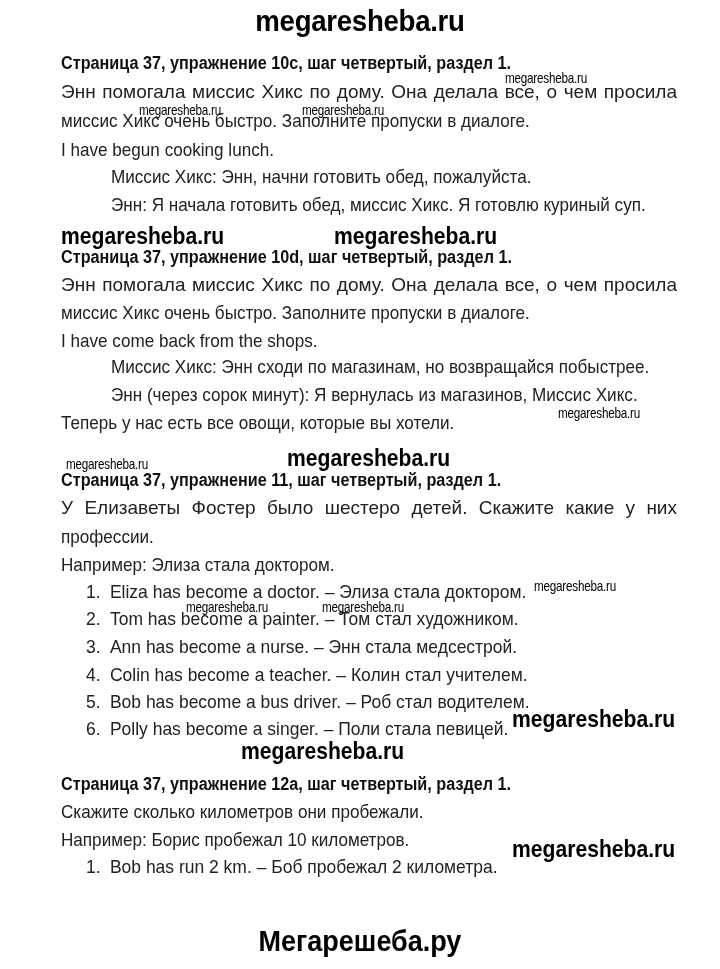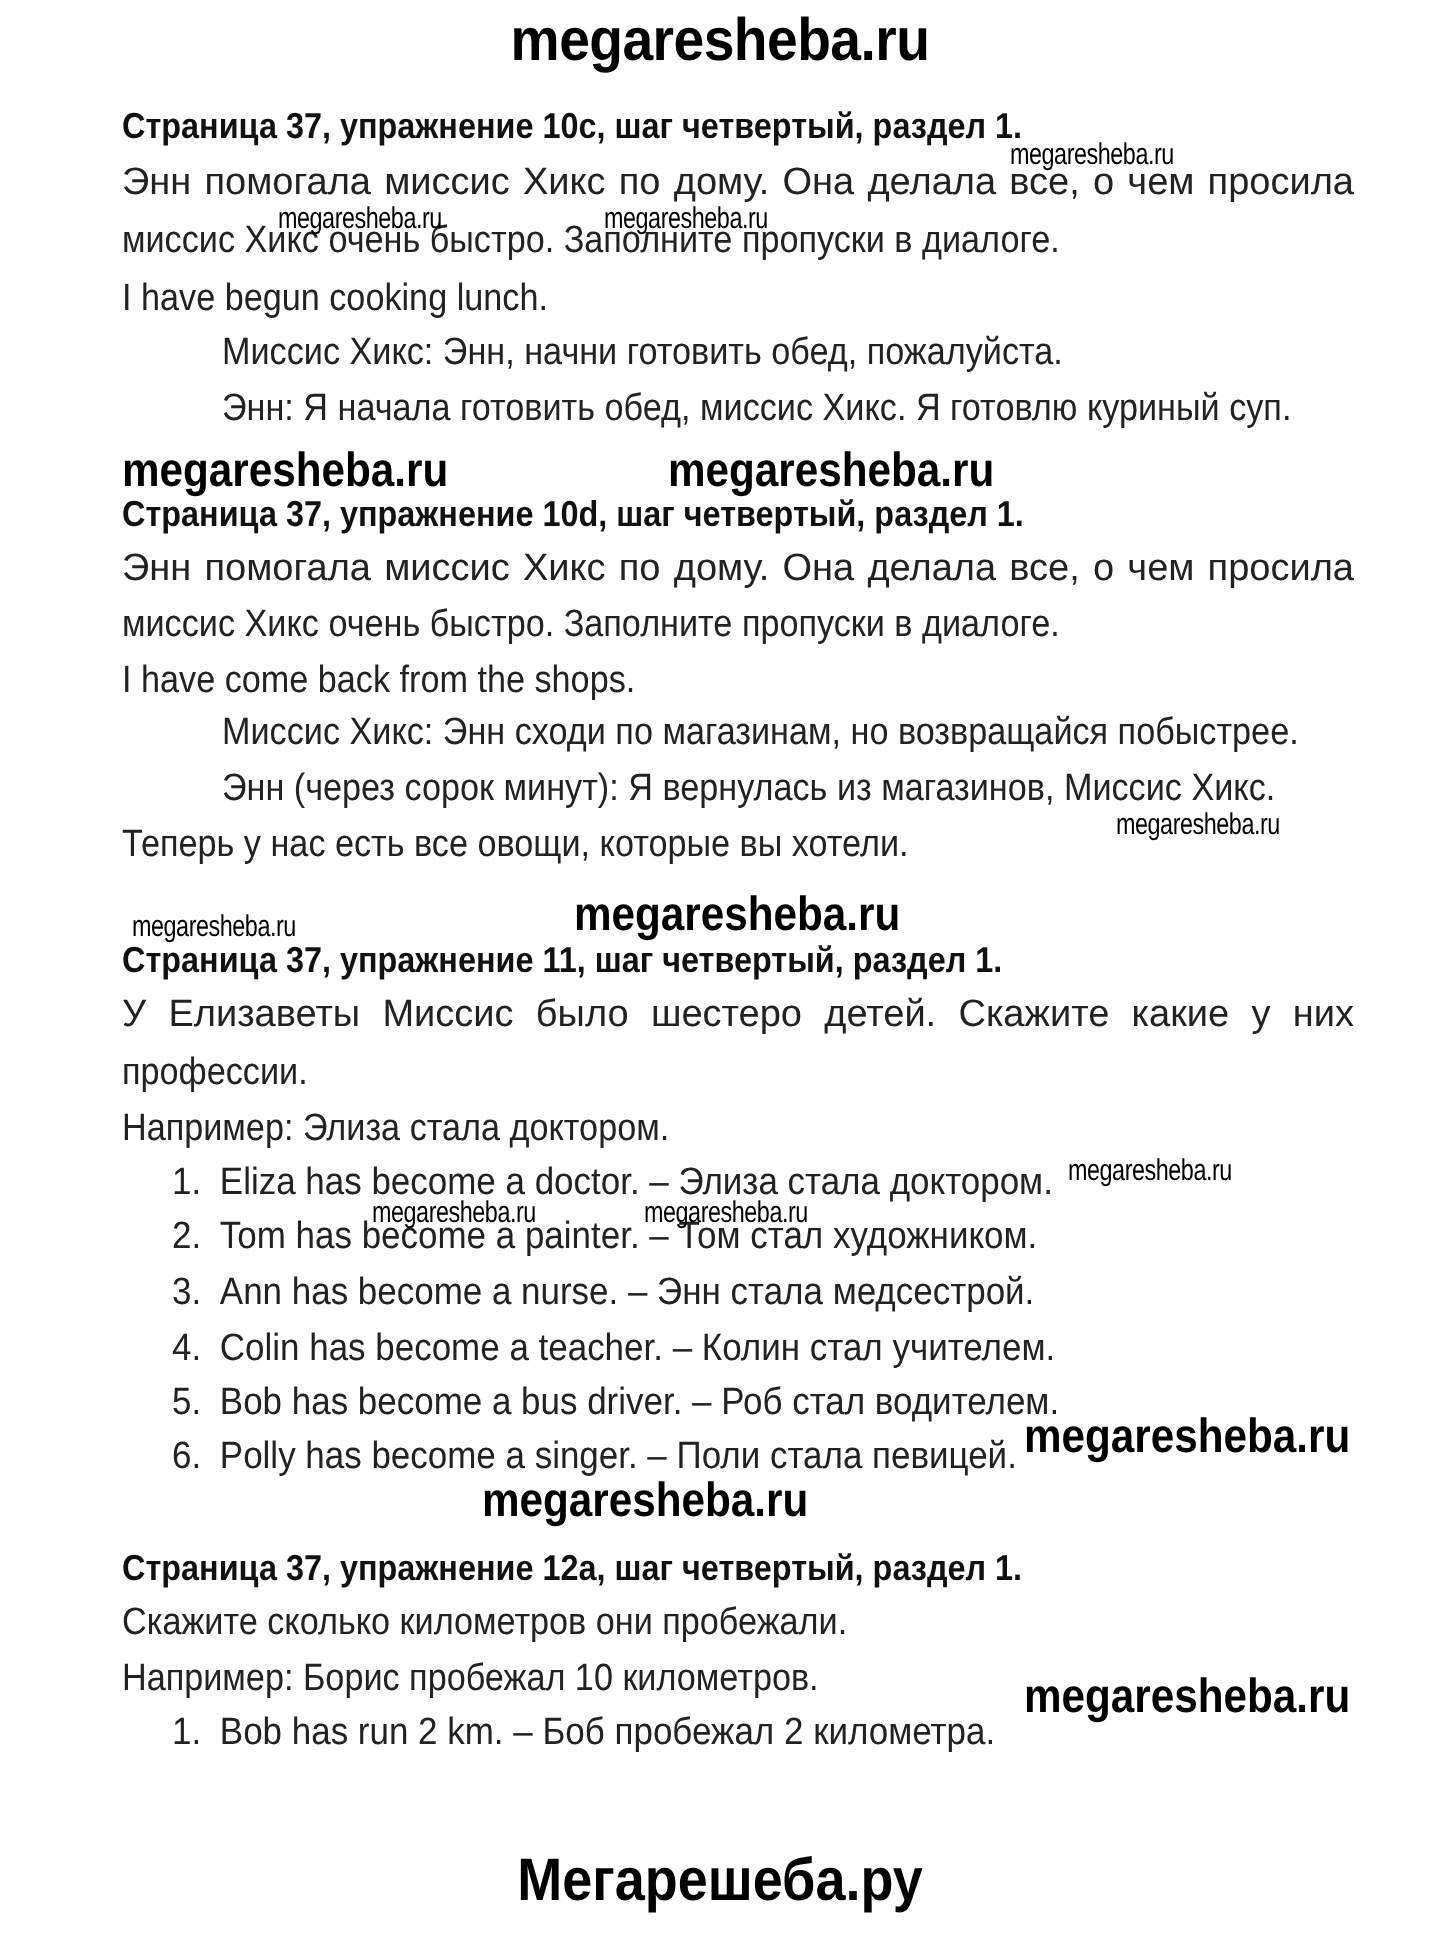--- a/index.html
+++ b/index.html
@@ -31,21 +31,21 @@
 
 <div class="abs heading" style="top:247px;">Страница 37, упражнение 10d, шаг четвертый, раздел 1.</div>
 <div class="abs para justify" style="top:274px;">Энн помогала миссис Хикс по дому. Она делала все, о чем просила</div>
 <div class="abs para cond" style="top:302px;">миссис Хикс очень быстро. Заполните пропуски в диалоге.</div>
 <div class="abs para cond" style="top:330px;">I have come back from the shops.</div>
 <div class="abs para indent cond" style="top:356px;">Миссис Хикс: Энн сходи по магазинам, но возвращайся побыстрее.</div>
 <div class="abs para indent cond" style="top:384px;">Энн (через сорок минут): Я вернулась из магазинов, Миссис Хикс.</div>
 <div class="abs para cond" style="top:412px;">Теперь у нас есть все овощи, которые вы хотели.</div>
 
 <div class="abs heading" style="top:470px;">Страница 37, упражнение 11, шаг четвертый, раздел 1.</div>
-<div class="abs para justify" style="top:497px;">У Елизаветы Миссис было шестеро детей. Скажите какие у них</div>
+<div class="abs para justify" style="top:497px;">У Елизаветы Фостер было шестеро детей. Скажите какие у них</div>
 <div class="abs para cond" style="top:526px;">профессии.</div>
 <div class="abs para cond" style="top:554px;">Например: Элиза стала доктором.</div>
 
 <div class="abs item" style="top:581px;"><span class="num">1.</span><span>Eliza has become a doctor. – Элиза стала доктором.</span></div>
 <div class="abs item" style="top:608px;"><span class="num">2.</span><span>Tom has become a painter. – Том стал художником.</span></div>
 <div class="abs item" style="top:636px;"><span class="num">3.</span><span>Ann has become a nurse. – Энн стала медсестрой.</span></div>
 <div class="abs item" style="top:664px;"><span class="num">4.</span><span>Colin has become a teacher. – Колин стал учителем.</span></div>
 <div class="abs item" style="top:691px;"><span class="num">5.</span><span>Bob has become a bus driver. – Роб стал водителем.</span></div>
 <div class="abs item" style="top:718px;"><span class="num">6.</span><span>Polly has become a singer. – Поли стала певицей.</span></div>
 

